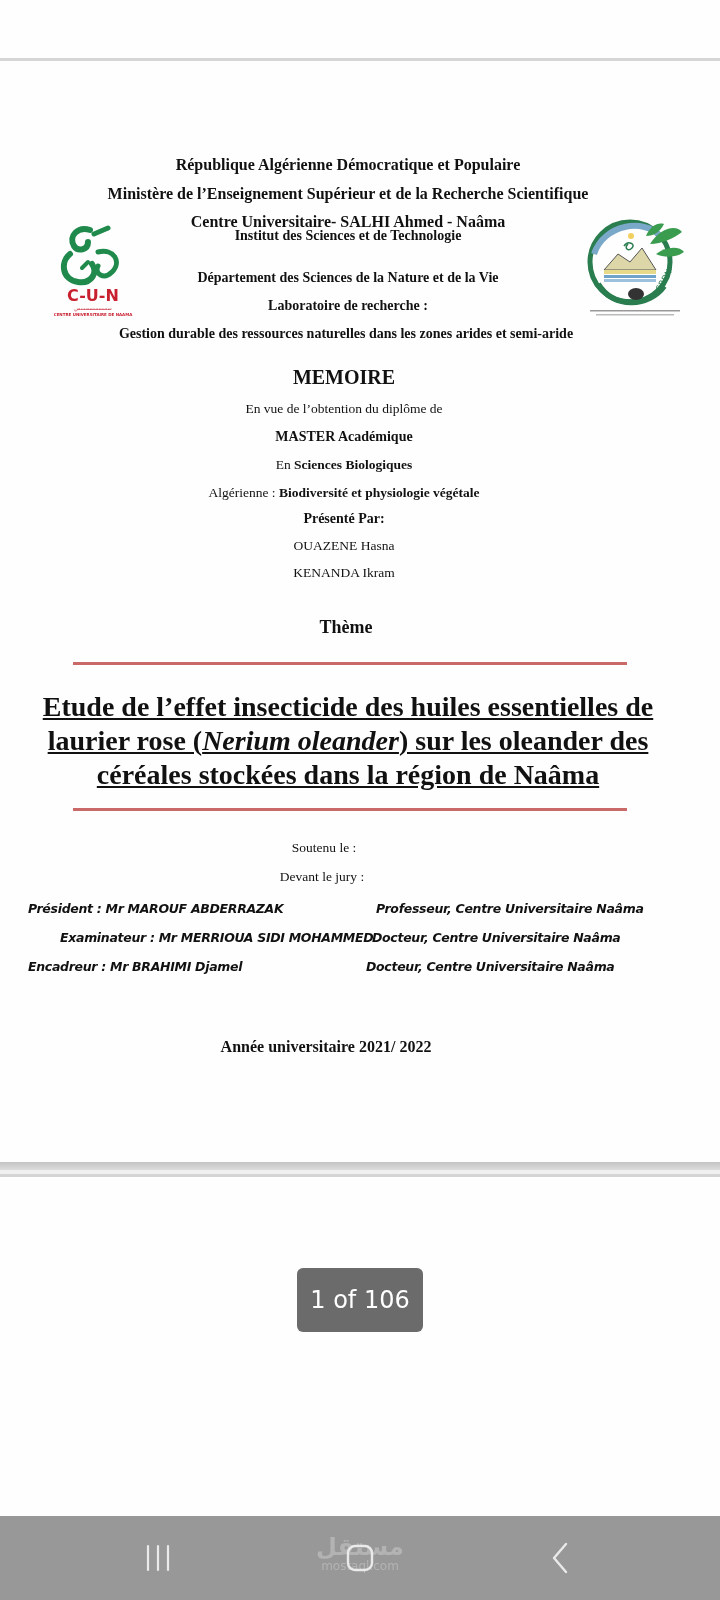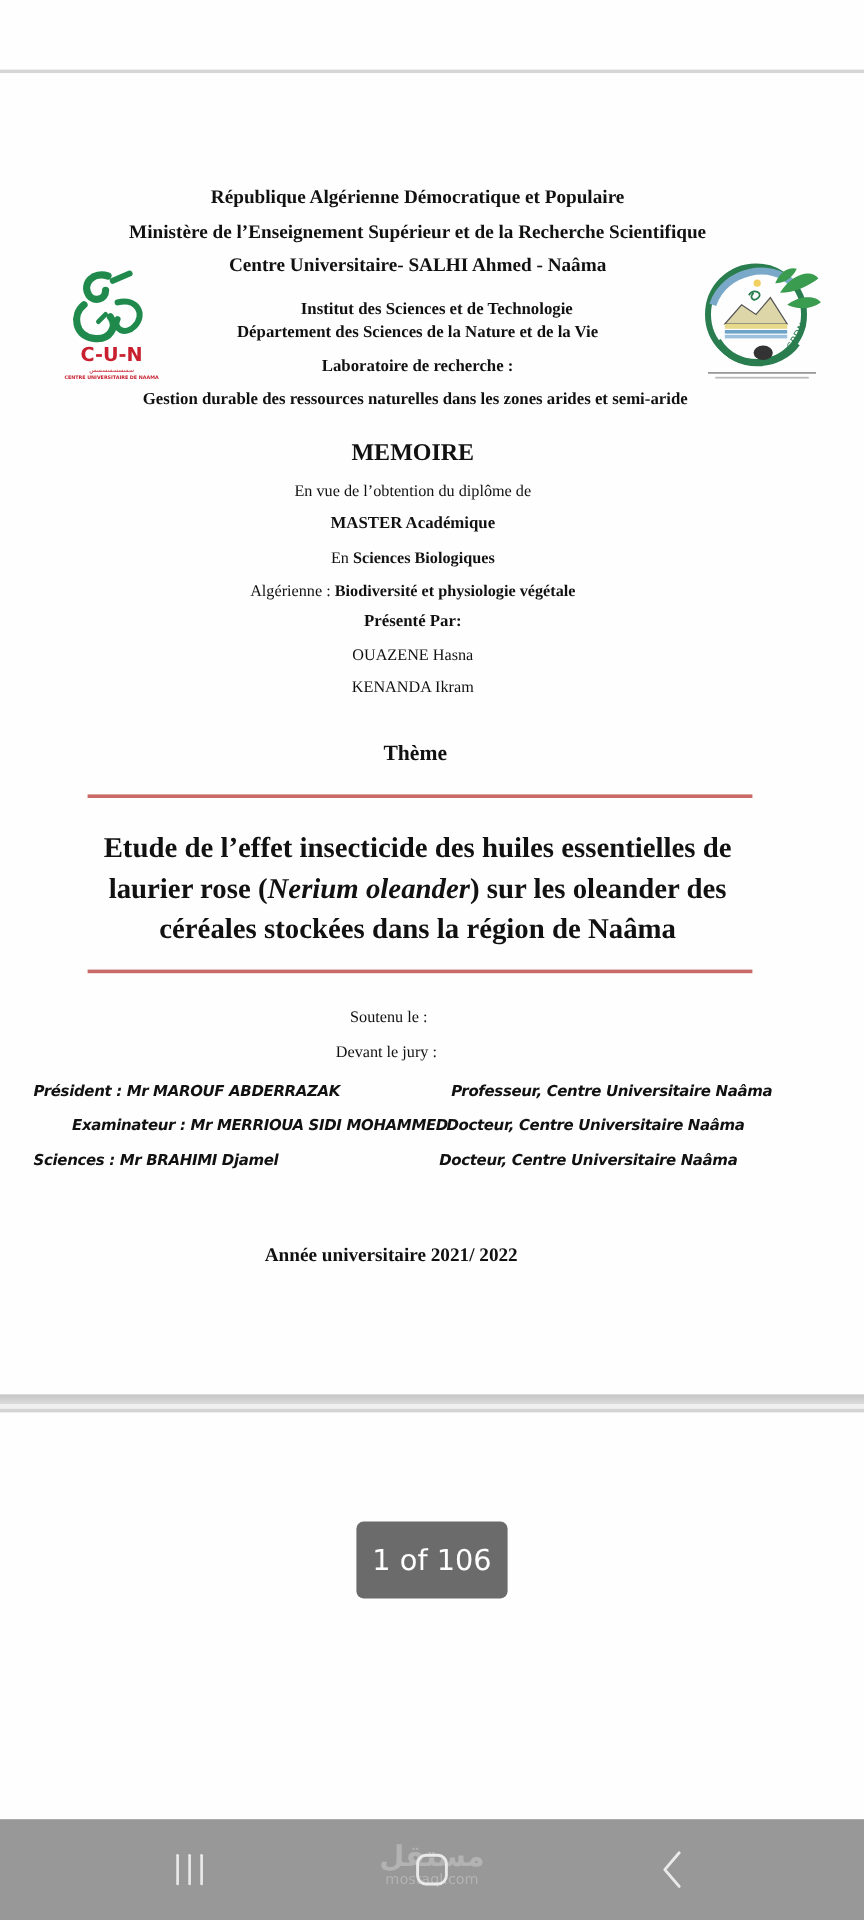--- a/index.html
+++ b/index.html
@@ -6,21 +6,21 @@
   body { width:720px; height:1600px; position:relative; background:#fefefe; overflow:hidden; font-family:"Liberation Serif", serif; color:#111; }
   .page-top-edge { position:absolute; left:0; top:58px; width:720px; height:3px; background:#d6d6d6; }
   .page { position:absolute; left:0; top:61px; width:720px; height:1100px; background:#fefefe; }
   .line { position:absolute; left:0; width:696px; text-align:center; white-space:nowrap; }
   .b { font-weight:bold; }
   .h1 { font-size:16px; font-weight:bold; }
   .h2 { font-size:14px; font-weight:bold; }
   .small { font-size:13.5px; }
   .memoire { font-size:20px; font-weight:bold; }
   .theme { font-size:18px; font-weight:bold; }
-  .title { font-size:24px; font-weight:bold; line-height:34px; }
+  .title { font-size:28px; font-weight:bold; line-height:34px;text-decoration:underline; }
   .rule { position:absolute; left:73px; width:554px; height:3px; background:#c0504d; opacity:.85; }
   .jury { position:absolute; font-family:"DejaVu Sans", sans-serif; font-style:italic; font-weight:bold; font-size:12.5px; white-space:nowrap; letter-spacing:-0.3px; }
   .logo-left { position:absolute; left:48px; top:222px; width:90px; height:96px; }
   .logo-right { position:absolute; left:584px; top:214px; width:106px; height:104px; }
   .page-bottom-edge1 { position:absolute; left:0; top:1162px; width:720px; height:8px; background:linear-gradient(#c4c4c4,#dcdcdc); }
   .page-bottom-edge2 { position:absolute; left:0; top:1170px; width:720px; height:4px; background:#f0f0f0; }
   .page-bottom-edge3 { position:absolute; left:0; top:1174px; width:720px; height:3px; background:#d4d4d4; }
   .page-indicator { position:absolute; left:297px; top:1268px; width:126px; height:64px; background:#6b6b6b; border-radius:6px; color:#fff; font-family:"DejaVu Sans", sans-serif; font-size:24px; display:flex; align-items:center; justify-content:center;text-align:right; }
   .navbar { position:absolute; left:0; top:1516px; width:720px; height:84px; background:#989898; }
   .nav-btn { position:absolute; top:0; height:84px; width:90px; display:flex; align-items:center; justify-content:center; cursor:pointer; }
@@ -63,21 +63,21 @@
     <ellipse cx="52" cy="80" rx="8" ry="6" fill="#333"></ellipse>
     <text x="76" y="78" font-family="DejaVu Sans, sans-serif" font-size="8" fill="#2a7d4f" transform="rotate(-60 76 78)">GRDN</text>
     <rect x="6" y="96" width="90" height="1.5" fill="#999"></rect>
     <rect x="12" y="100" width="78" height="1.5" fill="#bbb"></rect>
   </svg>
 </div>
 
 <div class="line h1" style="top:156px;">République Algérienne Démocratique et Populaire</div>
 <div class="line h1" style="top:185px;">Ministère de l’Enseignement Supérieur et de la Recherche Scientifique</div>
 <div class="line h1" style="top:213px;">Centre Universitaire- SALHI Ahmed - Naâma</div>
-<div class="line h2" style="top:251px;padding-left:16px;">Institut des Sciences et de Technologie</div>
+<div class="line h2" style="top:228px;">Institut des Sciences et de Technologie</div>
 <div class="line h2" style="top:270px;">Département des Sciences de la Nature et de la Vie</div>
 <div class="line h2" style="top:298px;">Laboratoire de recherche :</div>
 <div class="line h2" style="top:326px; left:-2px;">Gestion durable des ressources naturelles dans les zones arides et semi-aride</div>
 
 <div class="line memoire" style="top:366px; left:-4px;">MEMOIRE</div>
 <div class="line small" style="top:401px; left:-4px;">En vue de l’obtention du diplôme de</div>
 <div class="line h2" style="top:429px; left:-4px;">MASTER Académique</div>
 <div class="line small" style="top:457px; left:-4px;">
   <span>En </span><span class="b">Sciences Biologiques</span>
 </div>
@@ -98,21 +98,21 @@
 <div class="line title" style="top:758px;">céréales stockées dans la région de Naâma</div>
 <div class="rule" style="top:808px;"></div>
 
 <div class="line small" style="top:840px; left:-24px;">Soutenu le :</div>
 <div class="line small" style="top:869px; left:-26px;">Devant le jury :</div>
 
 <div class="jury" style="left:28px; top:901px;">Président : Mr MAROUF ABDERRAZAK</div>
 <div class="jury" style="left:376px; top:901px;">Professeur, Centre Universitaire Naâma</div>
 <div class="jury" style="left:28px; top:930px;margin-left:32px;">Examinateur : Mr MERRIOUA SIDI MOHAMMED</div>
 <div class="jury" style="left:372px; top:930px;">Docteur,  Centre Universitaire Naâma</div>
-<div class="jury" style="left:28px; top:959px;">Sciences : Mr BRAHIMI Djamel</div>
+<div class="jury" style="left:28px; top:959px;">Encadreur : Mr BRAHIMI Djamel</div>
 <div class="jury" style="left:366px; top:959px;">Docteur, Centre Universitaire Naâma</div>
 
 <div class="line h1" style="top:1038px; left:-22px;">Année universitaire 2021/ 2022</div>
 
 <div class="page-bottom-edge1"></div>
 <div class="page-bottom-edge2"></div>
 <div class="page-bottom-edge3"></div>
 
 <div class="page-indicator">1 of 106</div>
 

